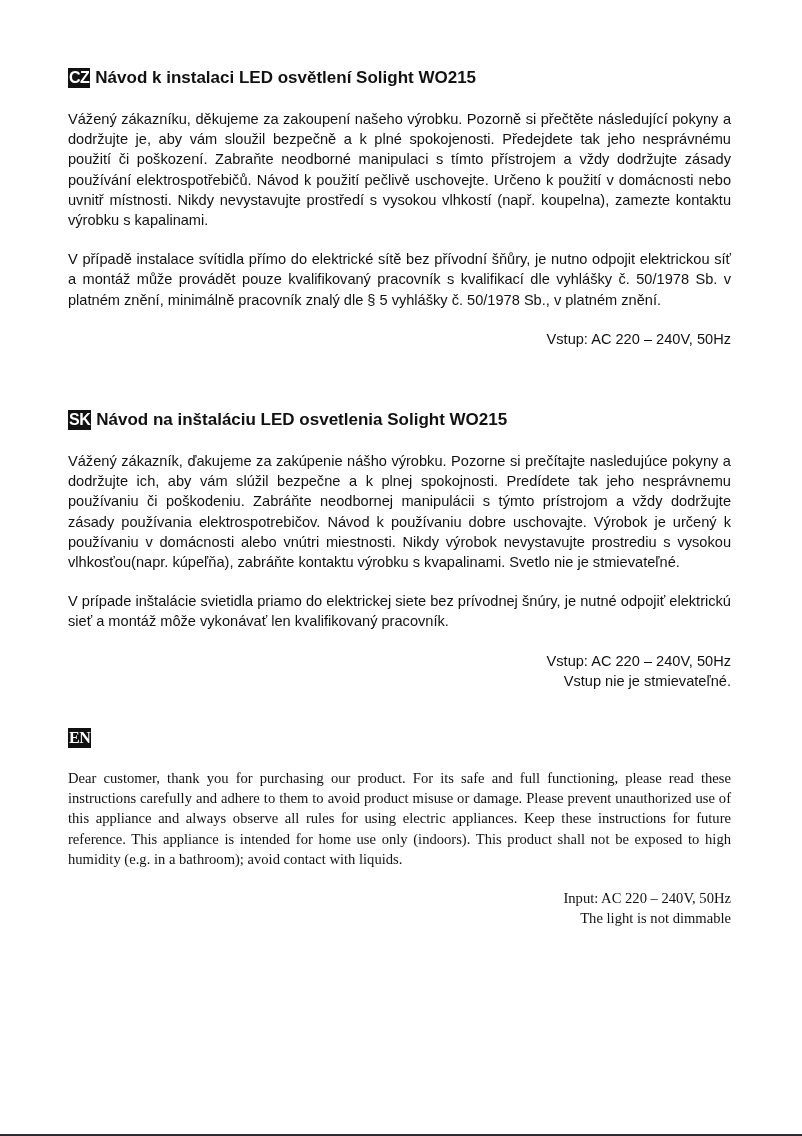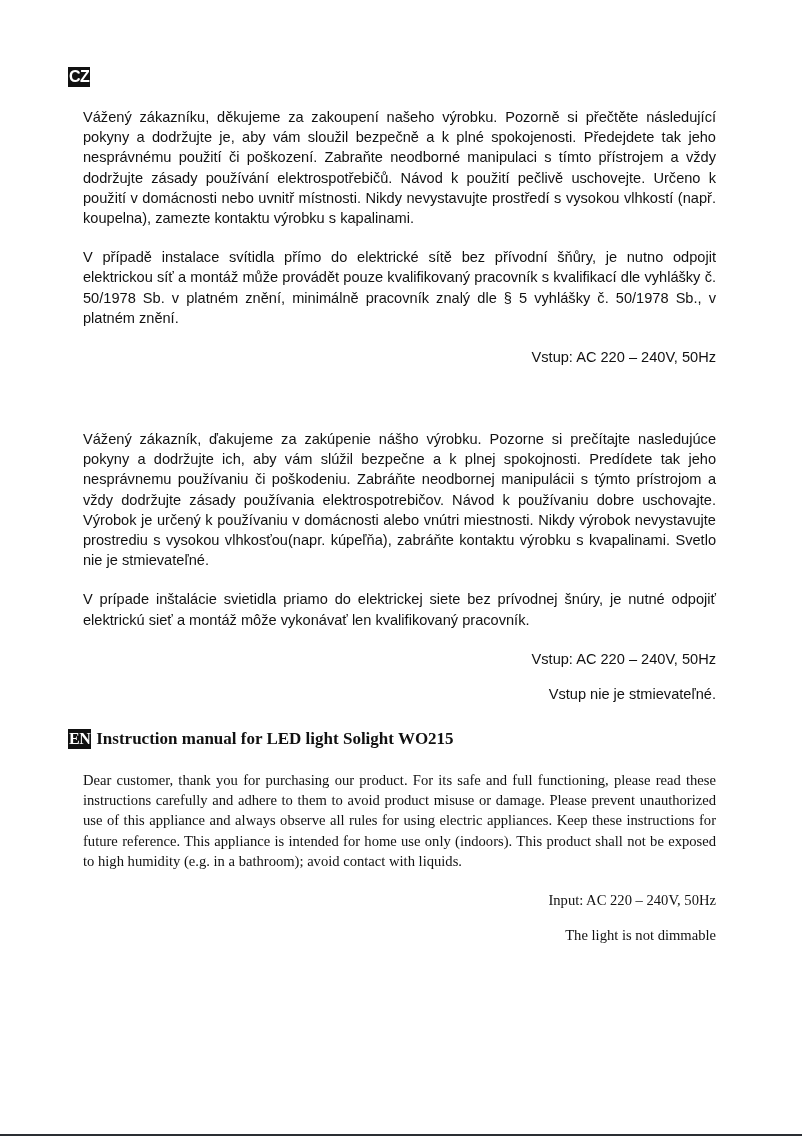--- a/index.html
+++ b/index.html
@@ -3,49 +3,53 @@
 <meta charset="utf-8">
 <style>
   html, body { margin: 0; padding: 0; background: #ffffff; }
   body { width: 802px; height: 1136px; position: relative; overflow: hidden;
          font-family: "Liberation Sans", sans-serif; color: #111; }
   .page { position: absolute; left: 68px; top: 0; width: 663px; }
   .section { position: absolute; left: 0; width: 663px; }
   .heading { font-weight: bold; font-size: 17px; line-height: 22px; display: flex; align-items: center; white-space: nowrap; }
   .badge { display: inline-block; background: #111; color: #fff; font-weight: bold; font-size: 16px;
            line-height: 19px; height: 20px; padding: 0 1px; margin-right: 5px; letter-spacing: -0.5px; }
-  p { margin: 15px; font-size: 14.6px; line-height: 20.2px; text-align: justify; }
+  p { margin: 0; font-size: 14.6px; line-height: 20.2px; text-align: justify; }
   .plain { text-align: right; }
   .bottom-rule { position: absolute; left: 0; bottom: 0; width: 802px; height: 2px; background: #2a2e33; }
 </style>
 </head>
 <body>
 
 <div class="page">
 
   <div class="section" style="top:67px;">
     <div class="heading">
       <span class="badge">CZ</span>
+      <span>Návod k instalaci LED osvětlení Solight WO215</span>
     </div>
     <p style="margin-top:20px;">Vážený zákazníku, děkujeme za zakoupení našeho výrobku. Pozorně si přečtěte následující pokyny a dodržujte je, aby vám sloužil bezpečně a k plné spokojenosti. Předejdete tak jeho nesprávnému použití či poškození. Zabraňte neodborné manipulaci s tímto přístrojem a vždy dodržujte zásady používání elektrospotřebičů. Návod k použití pečlivě uschovejte. Určeno k použití v domácnosti nebo uvnitř místnosti. Nikdy nevystavujte prostředí s vysokou vlhkostí (např. koupelna), zamezte kontaktu výrobku s kapalinami.</p>
     <p style="margin-top:19px;">V případě instalace svítidla přímo do elektrické sítě bez přívodní šňůry, je nutno odpojit elektrickou síť a montáž může provádět pouze kvalifikovaný pracovník s kvalifikací dle vyhlášky č. 50/1978 Sb. v platném znění, minimálně pracovník znalý dle § 5 vyhlášky č. 50/1978 Sb., v platném znění.</p>
     <p class="plain" style="margin-top:19px;">Vstup: AC 220 – 240V, 50Hz</p>
   </div>
 
   <div class="section" style="top:409px;">
+    <div class="heading">
+      <span class="badge">SK</span>
+      <span>Návod na inštaláciu LED osvetlenia Solight WO215</span>
+    </div>
     <p style="margin-top:20px;">Vážený zákazník, ďakujeme za zakúpenie nášho výrobku. Pozorne si prečítajte nasledujúce pokyny a dodržujte ich, aby vám slúžil bezpečne a k plnej spokojnosti. Predídete tak jeho nesprávnemu používaniu či poškodeniu. Zabráňte neodbornej manipulácii s týmto prístrojom a vždy dodržujte zásady používania elektrospotrebičov. Návod k používaniu dobre uschovajte. Výrobok je určený k používaniu v domácnosti alebo vnútri miestnosti. Nikdy výrobok nevystavujte prostrediu s vysokou vlhkosťou(napr. kúpeľňa), zabráňte kontaktu výrobku s kvapalinami. Svetlo nie je stmievateľné.</p>
     <p style="margin-top:19px;">V prípade inštalácie svietidla priamo do elektrickej siete bez prívodnej šnúry, je nutné odpojiť elektrickú sieť a montáž môže vykonávať len kvalifikovaný pracovník.</p>
     <p class="plain" style="margin-top:19px;">Vstup: AC 220 – 240V, 50Hz</p>
     <p class="plain">Vstup nie je stmievateľné.</p>
   </div>
 
   <div class="section" style="top:728px;font-family:Liberation Serif, serif;">
     <div class="heading">
       <span class="badge">EN</span>
-      <span>Instruction manual for LED light Solight WO215</span>
     </div>
     <p style="margin-top:20px;">Dear customer, thank you for purchasing our product. For its safe and full functioning, please read these instructions carefully and adhere to them to avoid product misuse or damage. Please prevent unauthorized use of this appliance and always observe all rules for using electric appliances. Keep these instructions for future reference. This appliance is intended for home use only (indoors). This product shall not be exposed to high humidity (e.g. in a bathroom); avoid contact with liquids.</p>
     <p class="plain" style="margin-top:19px;">Input: AC 220 – 240V, 50Hz</p>
     <p class="plain">The light is not dimmable</p>
   </div>
 
 </div>
 
 <div class="bottom-rule"></div>
 

